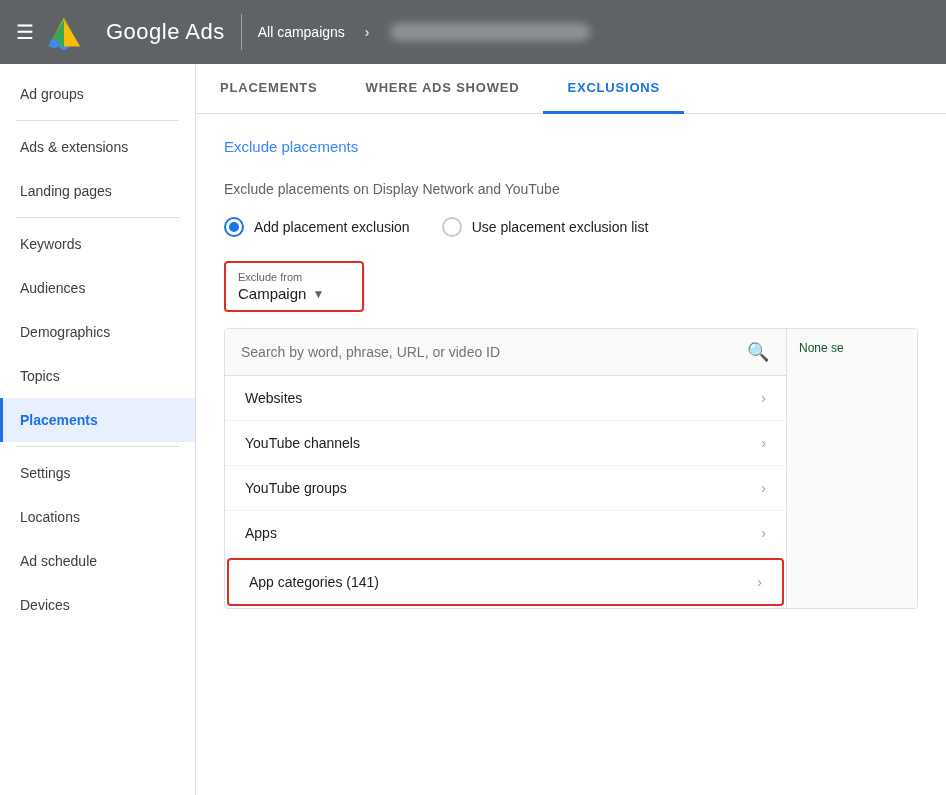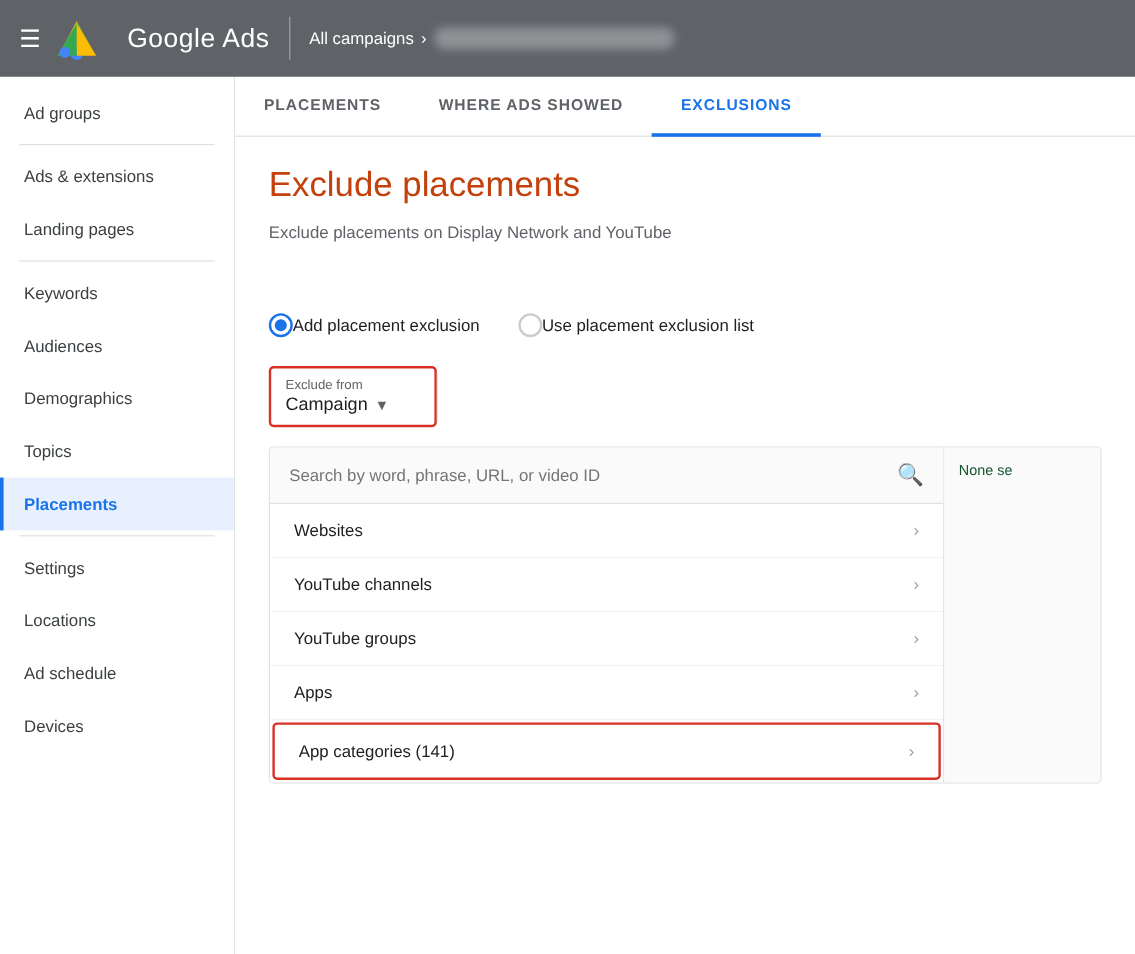--- a/index.html
+++ b/index.html
@@ -38,21 +38,21 @@
     }
     .header-divider {
       width: 1px;
       height: 36px;
       background: rgba(255,255,255,0.4);
       margin: 0 16px;
     }
     .breadcrumb-area {
       display: flex;
       align-items: center;
-      gap: 6px;
+      gap: 20px;
     }
     .breadcrumb-text {
       color: white;
       font-size: 14px;
     }
     .breadcrumb-arrow {
       color: white;
       font-size: 14px;
     }
     .breadcrumb-blur {
@@ -137,43 +137,43 @@
       color: #1a73e8;
       border-bottom: 3px solid #1a73e8;
     }
 
     
     .page-content {
       padding: 24px 28px;
       flex: 1;
     }
     .page-title {
-      font-size: 29px;
-      color: #c2410c;
+      font-size: 15px;
+      color: #3b82f6;
       font-weight: 400;
-      margin-bottom: 14px;
+      margin-bottom: 26px;
     }
     .page-subtitle {
       font-size: 14px;
       color: #5f6368;
       margin-bottom: 20px;
     }
 
     
     .radio-group {
       display: flex;
       align-items: center;
       gap: 32px;
       margin-bottom: 24px;
     }
     .radio-option {
       display: flex;
       align-items: center;
-      cursor: pointer;
-      margin-top: 40px;
+      gap: 10px;
+      cursor: pointer;
     }
     .radio-circle {
       width: 20px;
       height: 20px;
       border-radius: 50%;
       border: 2px solid #ccc;
       display: flex;
       align-items: center;
       justify-content: center;
       flex-shrink: 0;

